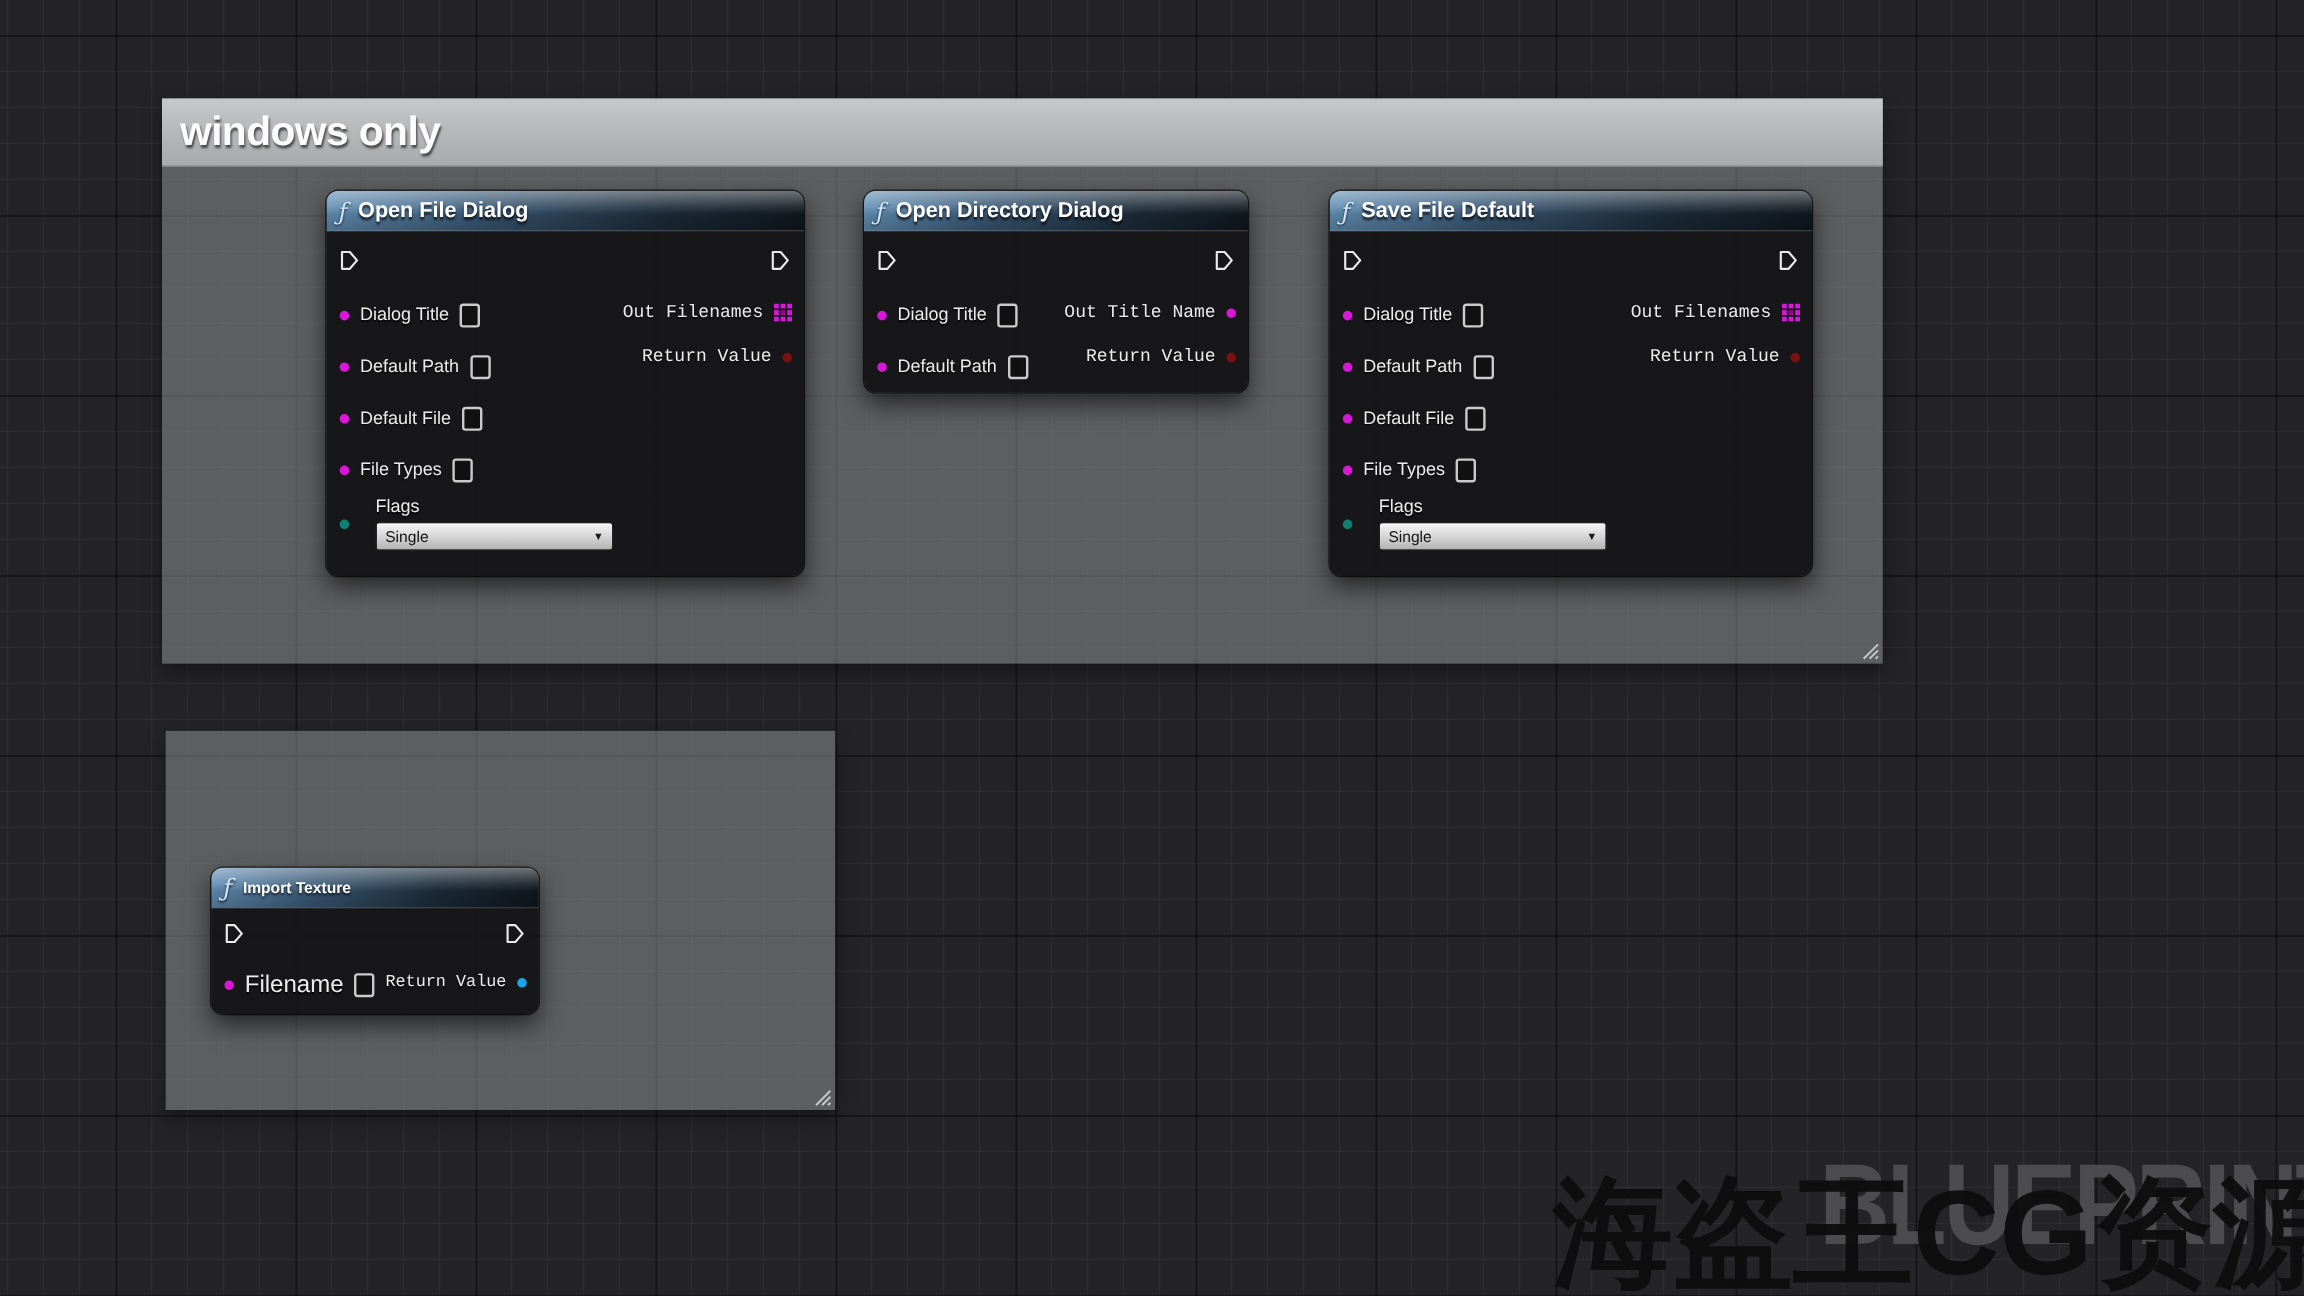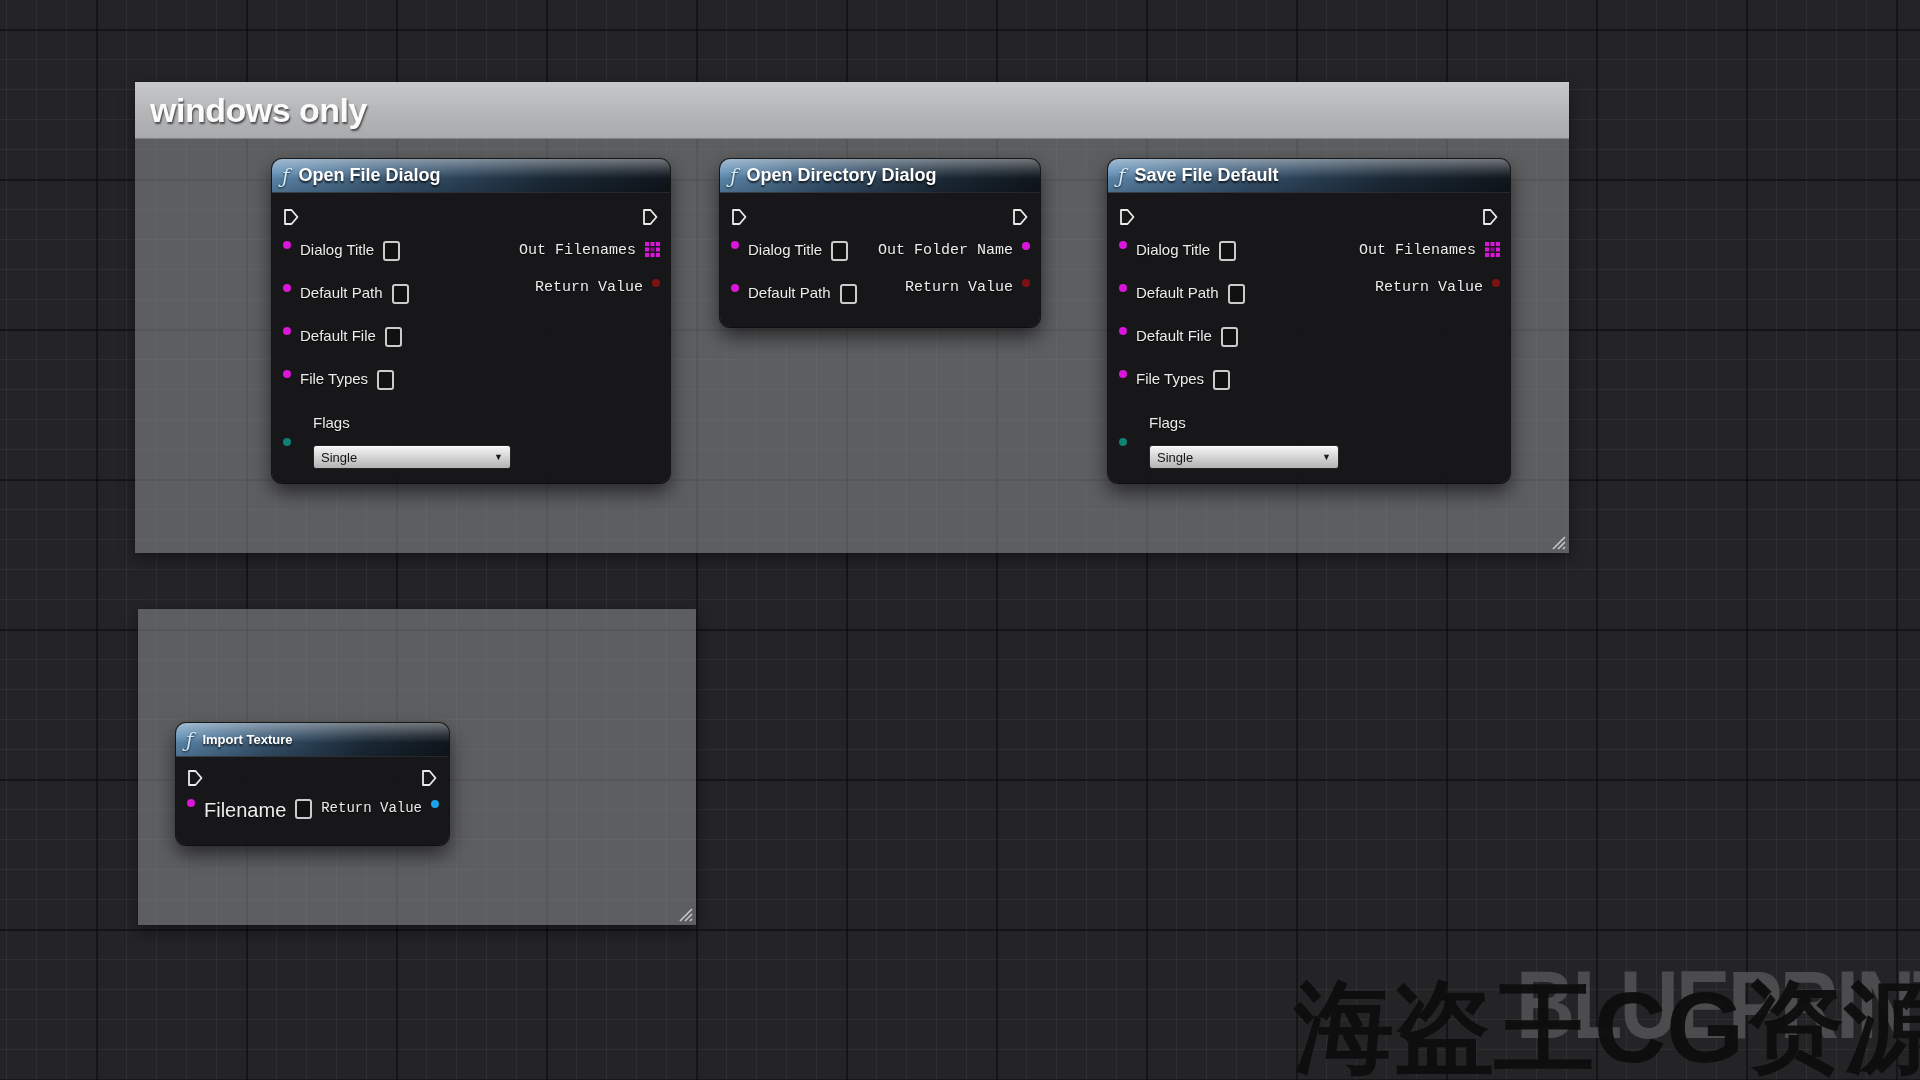--- a/index.html
+++ b/index.html
@@ -75,21 +75,21 @@
     text-shadow:0 2px 2px rgba(0,0,0,0.75);
   }
   .exec-row {
     height:48px; display:flex; align-items:center;
     justify-content:space-between; padding:0 11px;
   }
   .exec-row.compact { height:42px; }
   .pins { display:flex; justify-content:space-between; align-items:flex-start; }
   .col-left  { display:flex; flex-direction:column; }
   .col-right { display:flex; flex-direction:column; padding-top:1px;font-family:Liberation Mono, monospace; }
-  .pin-row { height:43px; display:flex; align-items:flex-start; padding-left:11px; }
+  .pin-row { height:43px; display:flex; align-items:center; padding-left:11px; }
   .pin-row.tall { height:44px; }
   .col-right .pin-row { height:37px; justify-content:flex-end; padding-left:0; padding-right:10px; }
   .pin-label {
     font-size:15px; color:#ececec; margin-left:9px;
     text-shadow:0 1px 1px rgba(0,0,0,0.9); white-space:nowrap;
   }
   .col-right .pin-label { margin-left:0; margin-right:9px; }
 
   
   .pin {
@@ -104,21 +104,21 @@
   .pin-textbox {
     display:inline-block; width:17px; height:20px; margin-left:9px; flex:none;
     border:2px solid #cbcbcb; border-radius:3px; background:rgba(0,0,0,0.25);
   }
 
   
   .flags-row { display:flex; align-items:center; padding-left:11px; margin-top:1px; padding-bottom:14px;gap:12px; }
   .flags-col { display:flex; flex-direction:column; margin-left:10px; }
   .flags-col .pin-label { margin-left:0; margin-bottom:3px; }
   .dropdown {
-    width:198px; height:24px; margin-top:11px;
+    width:198px; height:24px; margin-top:1px;
     display:flex; align-items:center; justify-content:space-between;
     padding:0 7px;
     background:linear-gradient(180deg,#f6f6f6 0%,#d9d9d9 45%,#b3b3b4 100%);
     border:1px solid #222; border-radius:3px;
     box-shadow:inset 0 1px 0 rgba(255,255,255,0.9);
   }
   .dropdown-value { font-size:13px; color:#141414; }
   .dropdown-arrow { font-size:9px; color:#1b1b1b; }
 </style>
 </head>
@@ -234,21 +234,21 @@
           <span class="pin-textbox"></span>
         </div>
         <div class="pin-row">
           <span class="pin"></span>
           <span class="pin-label">Default Path</span>
           <span class="pin-textbox"></span>
         </div>
       </div>
       <div class="col-right">
         <div class="pin-row">
-          <span class="pin-label">Out Folder Name</span>
+          <span class="pin-label">Out Title Name</span>
           <span class="pin"></span>
         </div>
         <div class="pin-row">
           <span class="pin-label">Return Value</span>
           <span class="pin pin-bool"></span>
         </div>
       </div>
     </div>
   </div>
 

